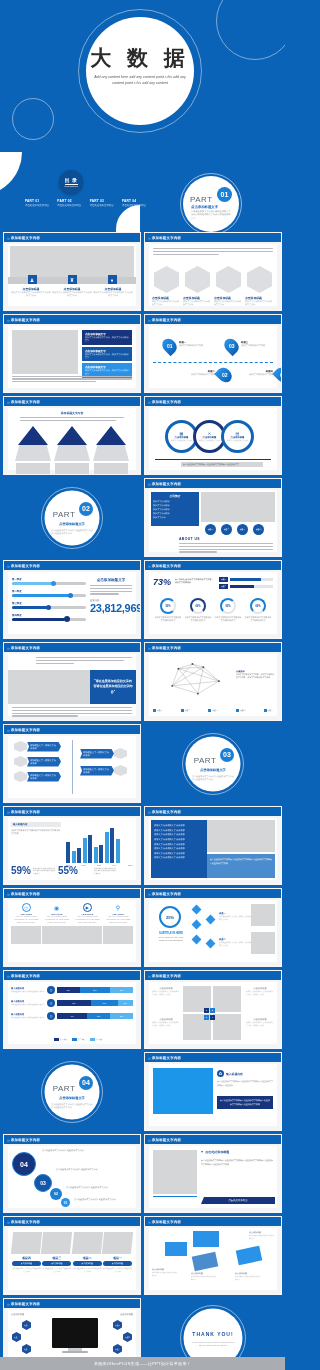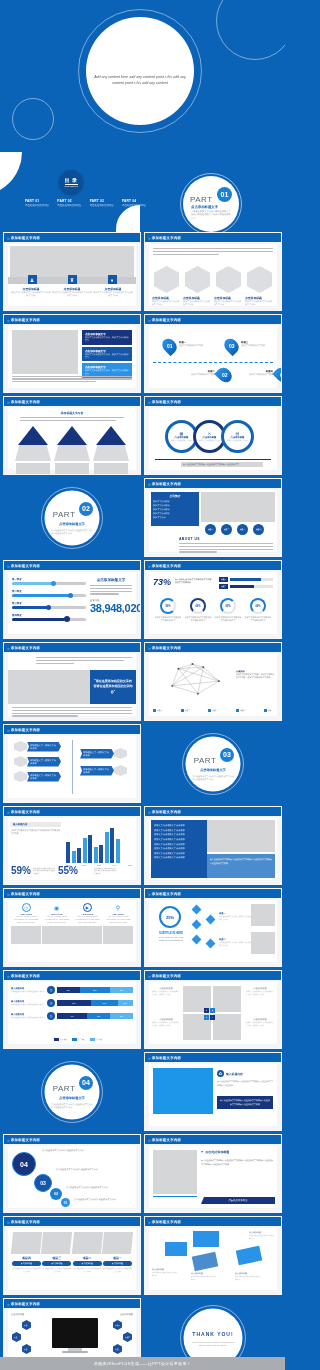--- a/index.html
+++ b/index.html
@@ -118,20 +118,21 @@
 
 <div class="page">
 
   <div class="cover">
     <div class="cov-ring cov-ring-tr"></div>
     <div class="cov-ring cov-ring-l"></div>
     <div class="cov-quarter-l"></div>
     <div class="cov-quarter-m"></div>
     <div class="cov-ring cov-big-ring"></div>
     <div class="cov-disc cov-big-disc"></div>
+    <div class="cov-title">大 数 据</div>
     <div class="cov-sub">Add any content here add any content point s his add any content point s his add any content</div>
 
     <div class="cov-menu">
       <div class="mu-cn">目 录</div>
       <div class="mu-line"></div>
       <div class="mu-en">CONTENTS</div>
     </div>
 
     <div class="cov-parts">
       <div class="cov-part">
@@ -457,21 +458,21 @@
           </div>
           <div style="position:absolute;left:82px;top:6px;right:4px">
             <div style="font-size:3.6px;color:#1d4f9c;font-weight:700;text-align:center">点击添加标题文字</div>
             <div style="margin-top:3px">
                 <div class="tl w100"></div>
                 <div class="tl w100"></div>
                 <div class="tl w100"></div>
                 <div class="tl w70"></div>
               </div>
             <div style="font-size:2.2px;color:#555;margin-top:4px">业绩总额：</div>
-            <div class="big-num">38,948,020</div>
+            <div class="big-num">23,812,969</div>
           </div>
         </div>
       </div>
 
       <div class="slide">
         <div class="hdr">
           <span class="chev">»</span>
           <span class="ht">添加标题文字内容</span>
         </div>
         <div class="body">

